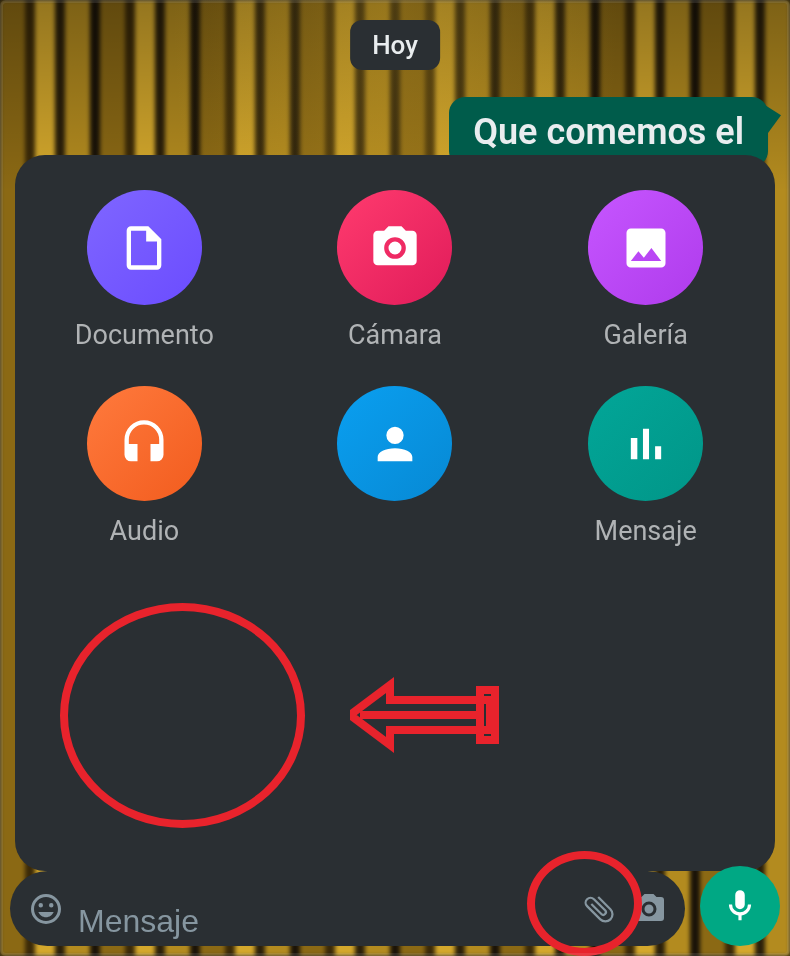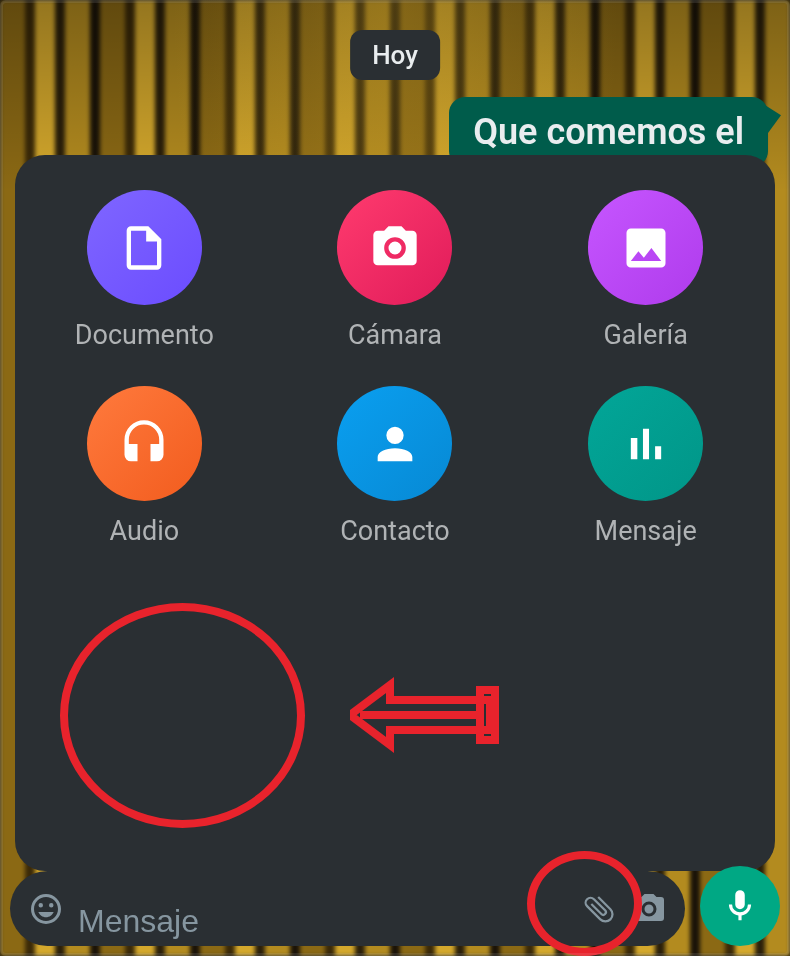--- a/index.html
+++ b/index.html
@@ -29,21 +29,21 @@
     
     .chat-bg-overlay {
       position: absolute;
       inset: 0;
       background: radial-gradient(ellipse at top, rgba(212,168,44,0.3), transparent 40%),
                   linear-gradient(180deg, rgba(0,0,0,0.3), transparent 20%);
     }
     
     .date-badge {
       position: absolute;
-      top: 30px;
+      top: 20px;
       left: 50%;
       transform: translateX(-50%);
       background: #2a2f33;
       color: #e9edef;
       padding: 10px 22px;
       border-radius: 12px;
       font-size: 26px;
       font-weight: 500;
       z-index: 2;
     }
@@ -264,21 +264,20 @@
       <div class="attachment-label">Audio</div>
     </div>
 
 
     <div class="attachment-item">
       <div class="attachment-icon icon-contact">
         <svg viewBox="0 0 24 24">
             <path d="M12,4A4,4 0 0,1 16,8A4,4 0 0,1 12,12A4,4 0 0,1 8,8A4,4 0 0,1 12,4M12,14C16.42,14 20,15.79 20,18V20H4V18C4,15.79 7.58,14 12,14Z"></path>
           </svg>
       </div>
-      <div class="attachment-label">Contacto</div>
     </div>
 
     <div class="attachment-item">
       <div class="attachment-icon icon-poll">
         <svg viewBox="0 0 24 24">
             <path d="M5,9.2H8V19H5V9.2M10.6,5H13.4V19H10.6V5M16.2,13H19V19H16.2V13Z"></path>
           </svg>
       </div>
       <div class="attachment-label">Mensaje</div>
     </div>

